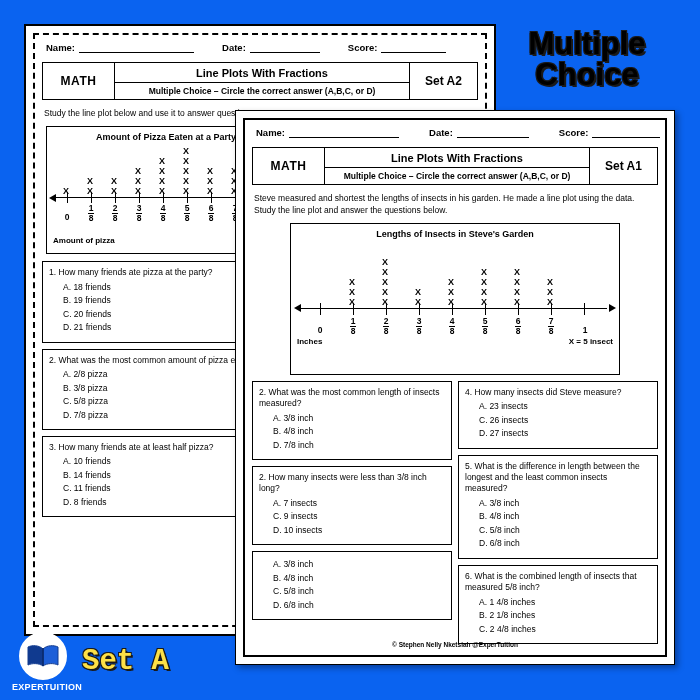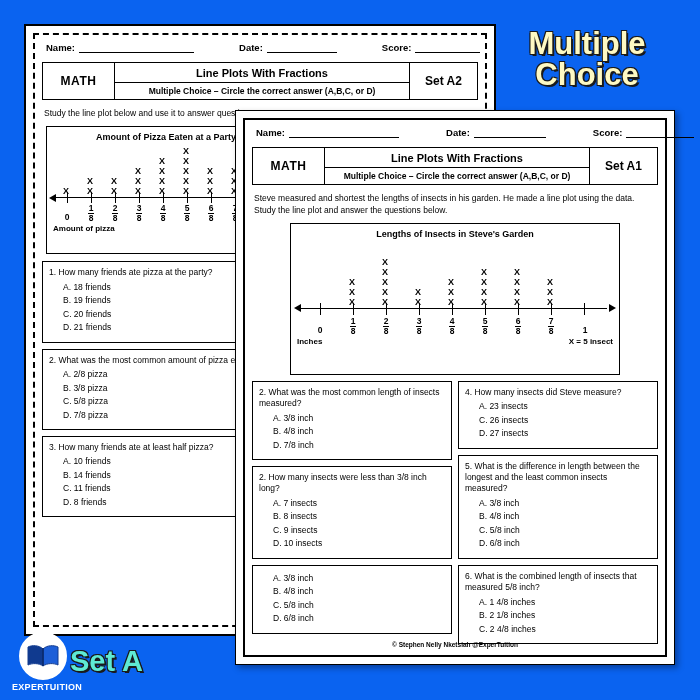--- a/index.html
+++ b/index.html
@@ -33,21 +33,21 @@
     border:2px dashed #000;
   }
   .inner-border-solid {
     position:absolute; inset:7px;
     border:2px solid #000;
   }
   .pad { position:absolute; inset:16px; }
 
   
   .hdr-line {
-    display:flex; align-items:flex-end; gap:27px;
+    display:flex; align-items:flex-end; gap:10px;
     font-size:9.5px; font-weight:bold; color:#000;
     padding:0 4px;
   }
   .hdr-field { display:flex; align-items:flex-end; white-space:nowrap; }
   .hdr-field .rule { border-bottom:1px solid #000; display:inline-block; margin-left:4px; height:10px; }
 
   
   .title-table {
     margin-top:9px;
     border:1.5px solid #000;
@@ -104,63 +104,64 @@
   .arrow-r { border-left:7px solid #000; }
   .tlabel {
     position:absolute; font-size:8.5px; font-weight:bold; text-align:center;
     width:22px;
   }
   .frac { display:inline-block; text-align:center; line-height:1.05; }
   .frac .n { display:block; border-bottom:1px solid #000; padding:0 1px; }
   .frac .d { display:block; padding:0 1px; }
   .plot-foot {
     display:flex; justify-content:space-between; align-items:flex-end;
-    font-size:8px; font-weight:bold; margin-top:2px;
+    font-size:8px; font-weight:bold; margin-top:14px;
   }
 
   
   .q-box {
     border:1.2px solid #000;
     padding:5px 6px 6px;
     font-size:8.5px;
     line-height:1.35;
   }
   .q-stem { font-weight:normal; margin-bottom:3px; }
   .q-opt { margin:2px 0 2px 14px; display:flex; align-items:center; gap:3px; }
 
   .copyright {
     position:absolute; font-size:6.5px; font-weight:bold; color:#000;
   }
 
   
   .banner {
     position:absolute; right:8px; top:28px; width:210px;
     text-align:center;
-    font-size:31px; font-weight:bold; color:#fef9c3; line-height:1.0;
+    font-size:31px; font-weight:bold; color:#000000; line-height:1.0;
     text-shadow:2px 2px 0 #1a1a1a, -1px -1px 0 #1a1a1a, 1px -1px 0 #1a1a1a, -1px 1px 0 #1a1a1a;
   }
   .banner .l2 { display:block; }
 
   
   .logo {
     position:absolute; left:12px; bottom:8px; width:62px; text-align:center;
   }
   .logo-circle {
     width:48px; height:48px; border-radius:50%;
     background:#ffffff; margin:0 auto;
     display:flex; align-items:center; justify-content:center;
     border:2px solid #ffffff;
   }
   .logo-word {
     color:#ffffff; font-size:9px; font-weight:bold; letter-spacing:.3px; margin-top:2px;
   }
   .set-a {
-    position:absolute; left:70px; bottom:22px;
-    font-size:29px; font-weight:bold; color:#5eead4;
+    position:absolute; left:82px; bottom:22px;
+    font-size:29px; font-weight:bold; color:#fde047;
     text-shadow:2px 2px 0 #1a1a1a, -1px -1px 0 #1a1a1a, 1px -1px 0 #1a1a1a, -1px 1px 0 #1a1a1a;
+    font-family:Liberation Mono, monospace;
   }
 
   .two-col { display:flex; gap:6px; margin-top:6px; }
   .two-col > div { flex:1; }
   .col-stack > div + div { margin-top:6px; }
 </style>
 </head>
 <body>
 
 <div class="stage">
@@ -341,21 +342,20 @@
         <div class="col-stack">
           <div class="q-box">
             <div class="q-stem">2. What was the most common length of insects measured?</div>
             <div class="q-opt">A.  3/8 inch</div>
             <div class="q-opt">B.  4/8 inch</div>
             <div class="q-opt">D.  7/8 inch</div>
           </div>
           <div class="q-box">
             <div class="q-stem">2. How many insects were less than 3/8 inch long?</div>
             <div class="q-opt">A.  7 insects</div>
-            <div class="q-opt">B.  8 insects</div>
             <div class="q-opt">C.  9 insects</div>
             <div class="q-opt">D.  10 insects</div>
           </div>
           <div class="q-box">
             <div class="q-opt">A.  3/8 inch</div>
             <div class="q-opt">B.  4/8 inch</div>
             <div class="q-opt">C.  5/8 inch</div>
             <div class="q-opt">D.  6/8 inch</div>
           </div>
         </div>

